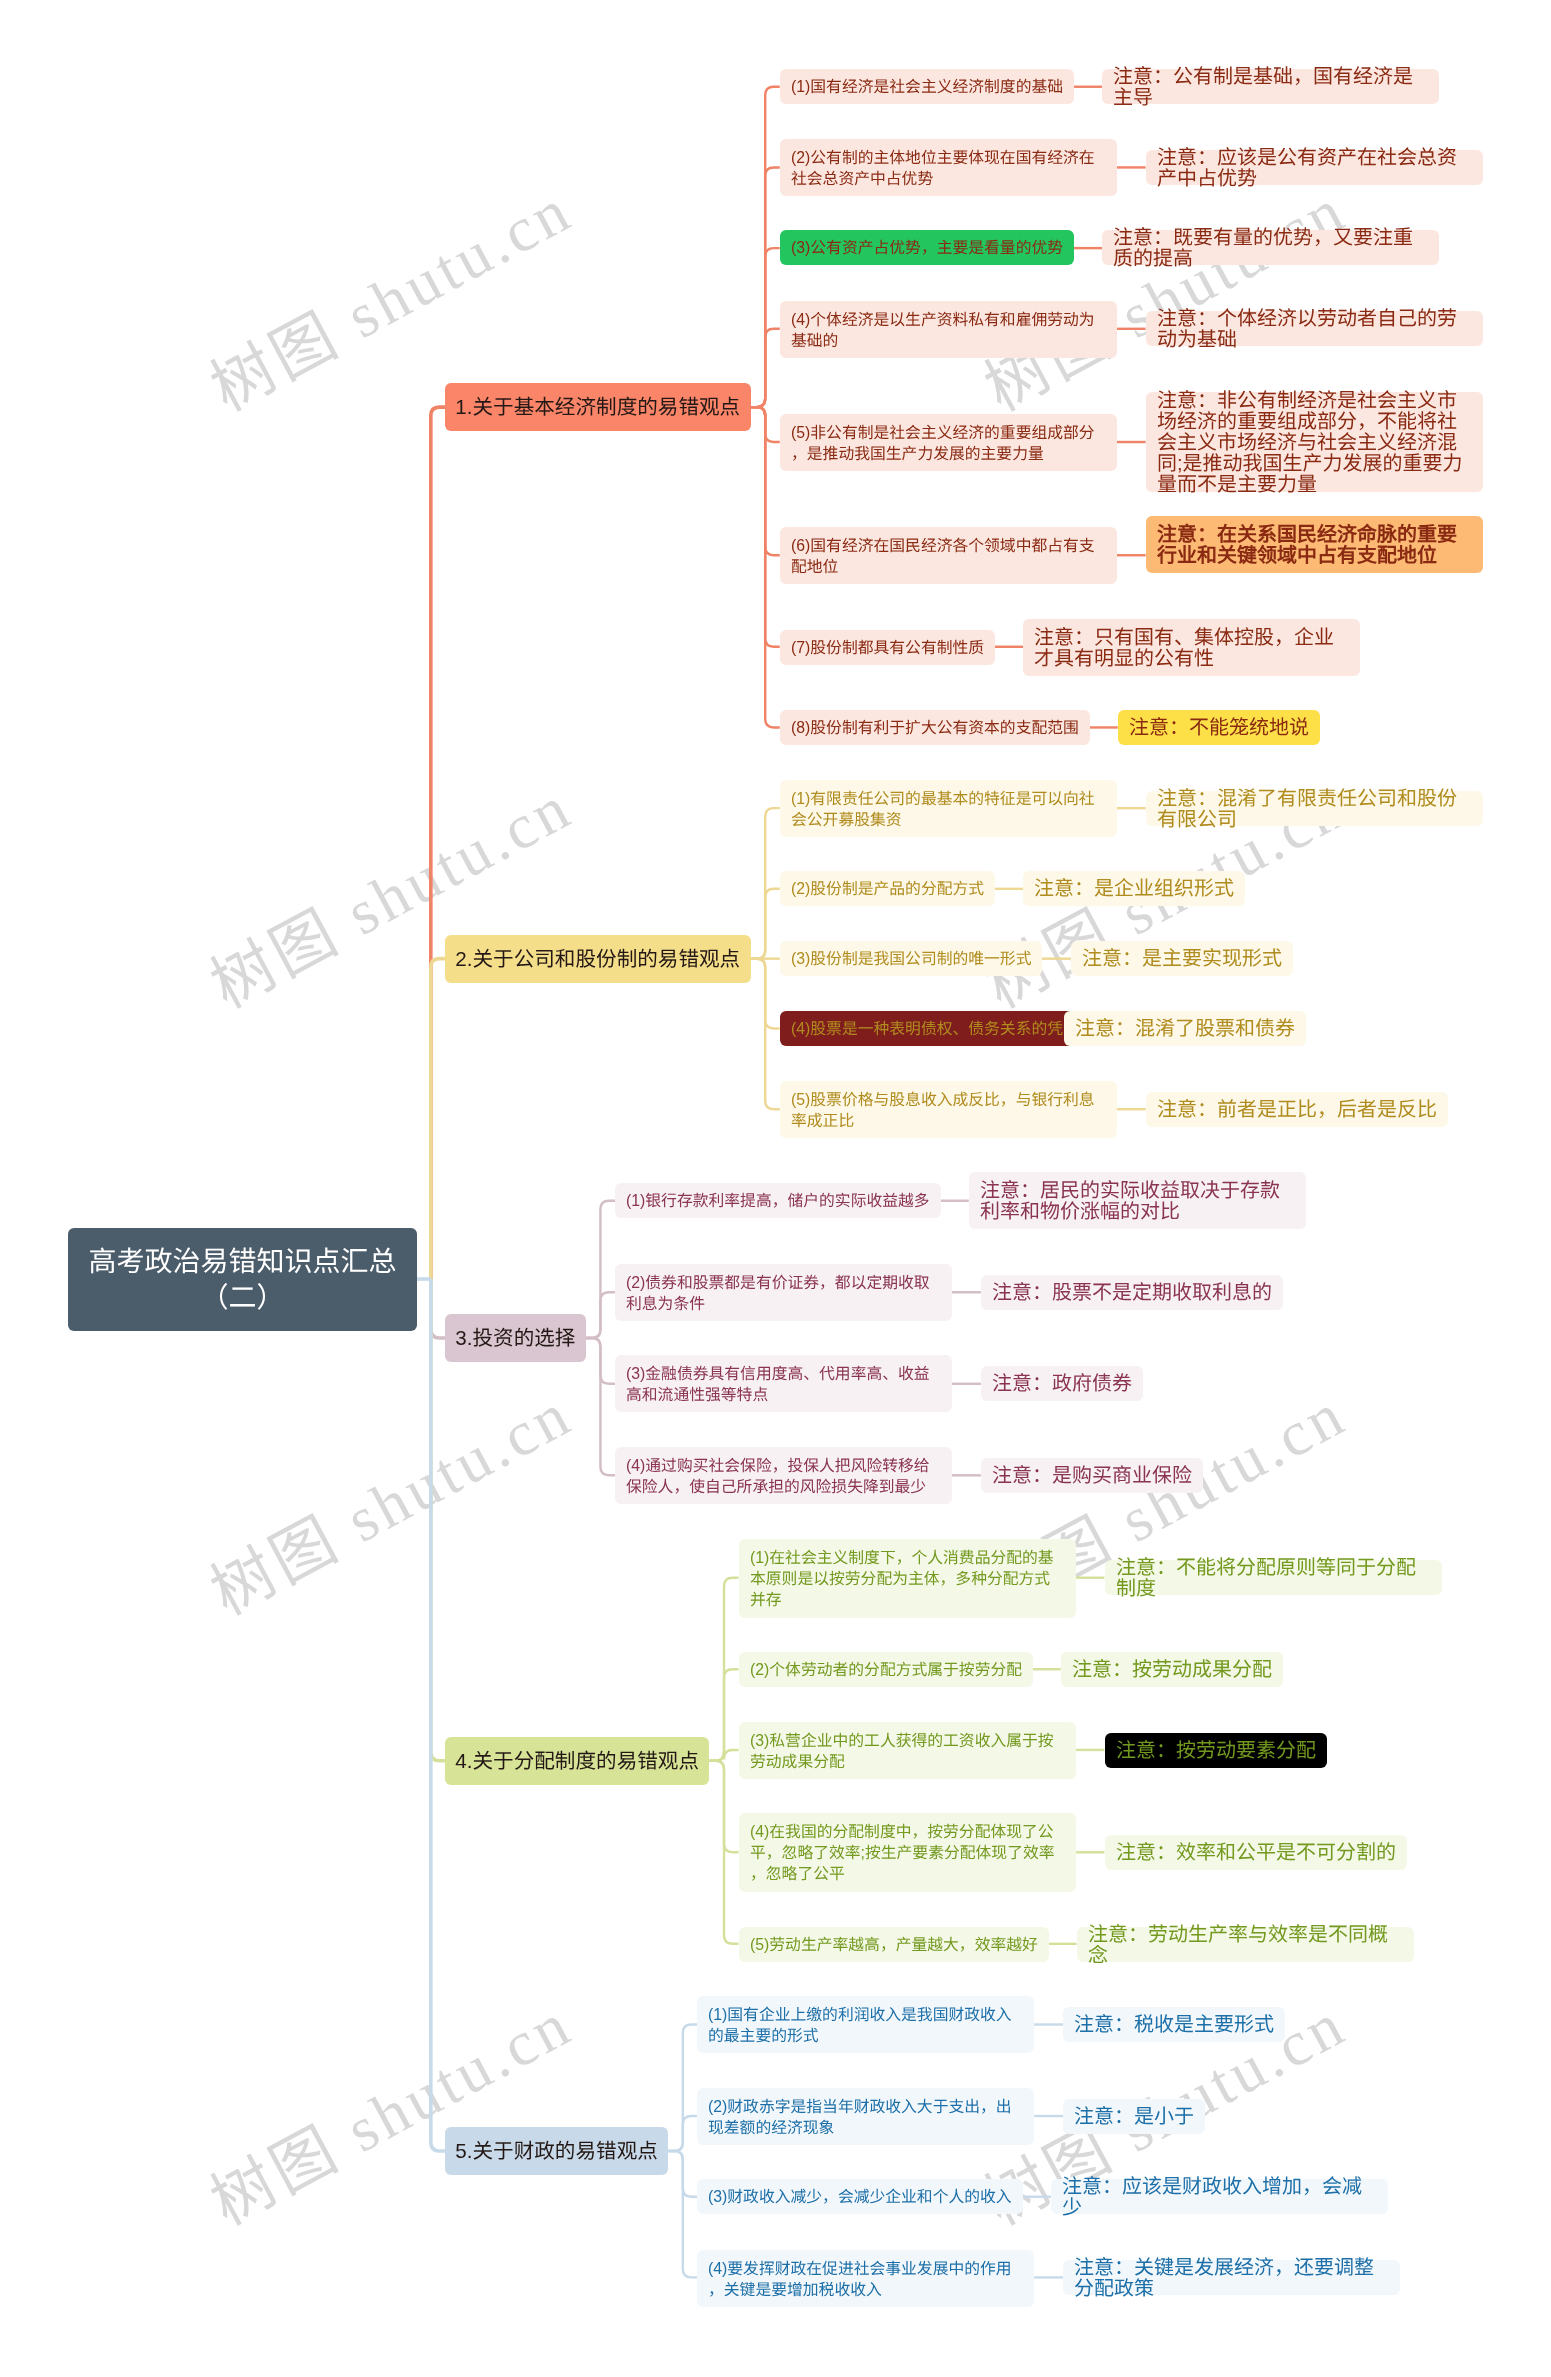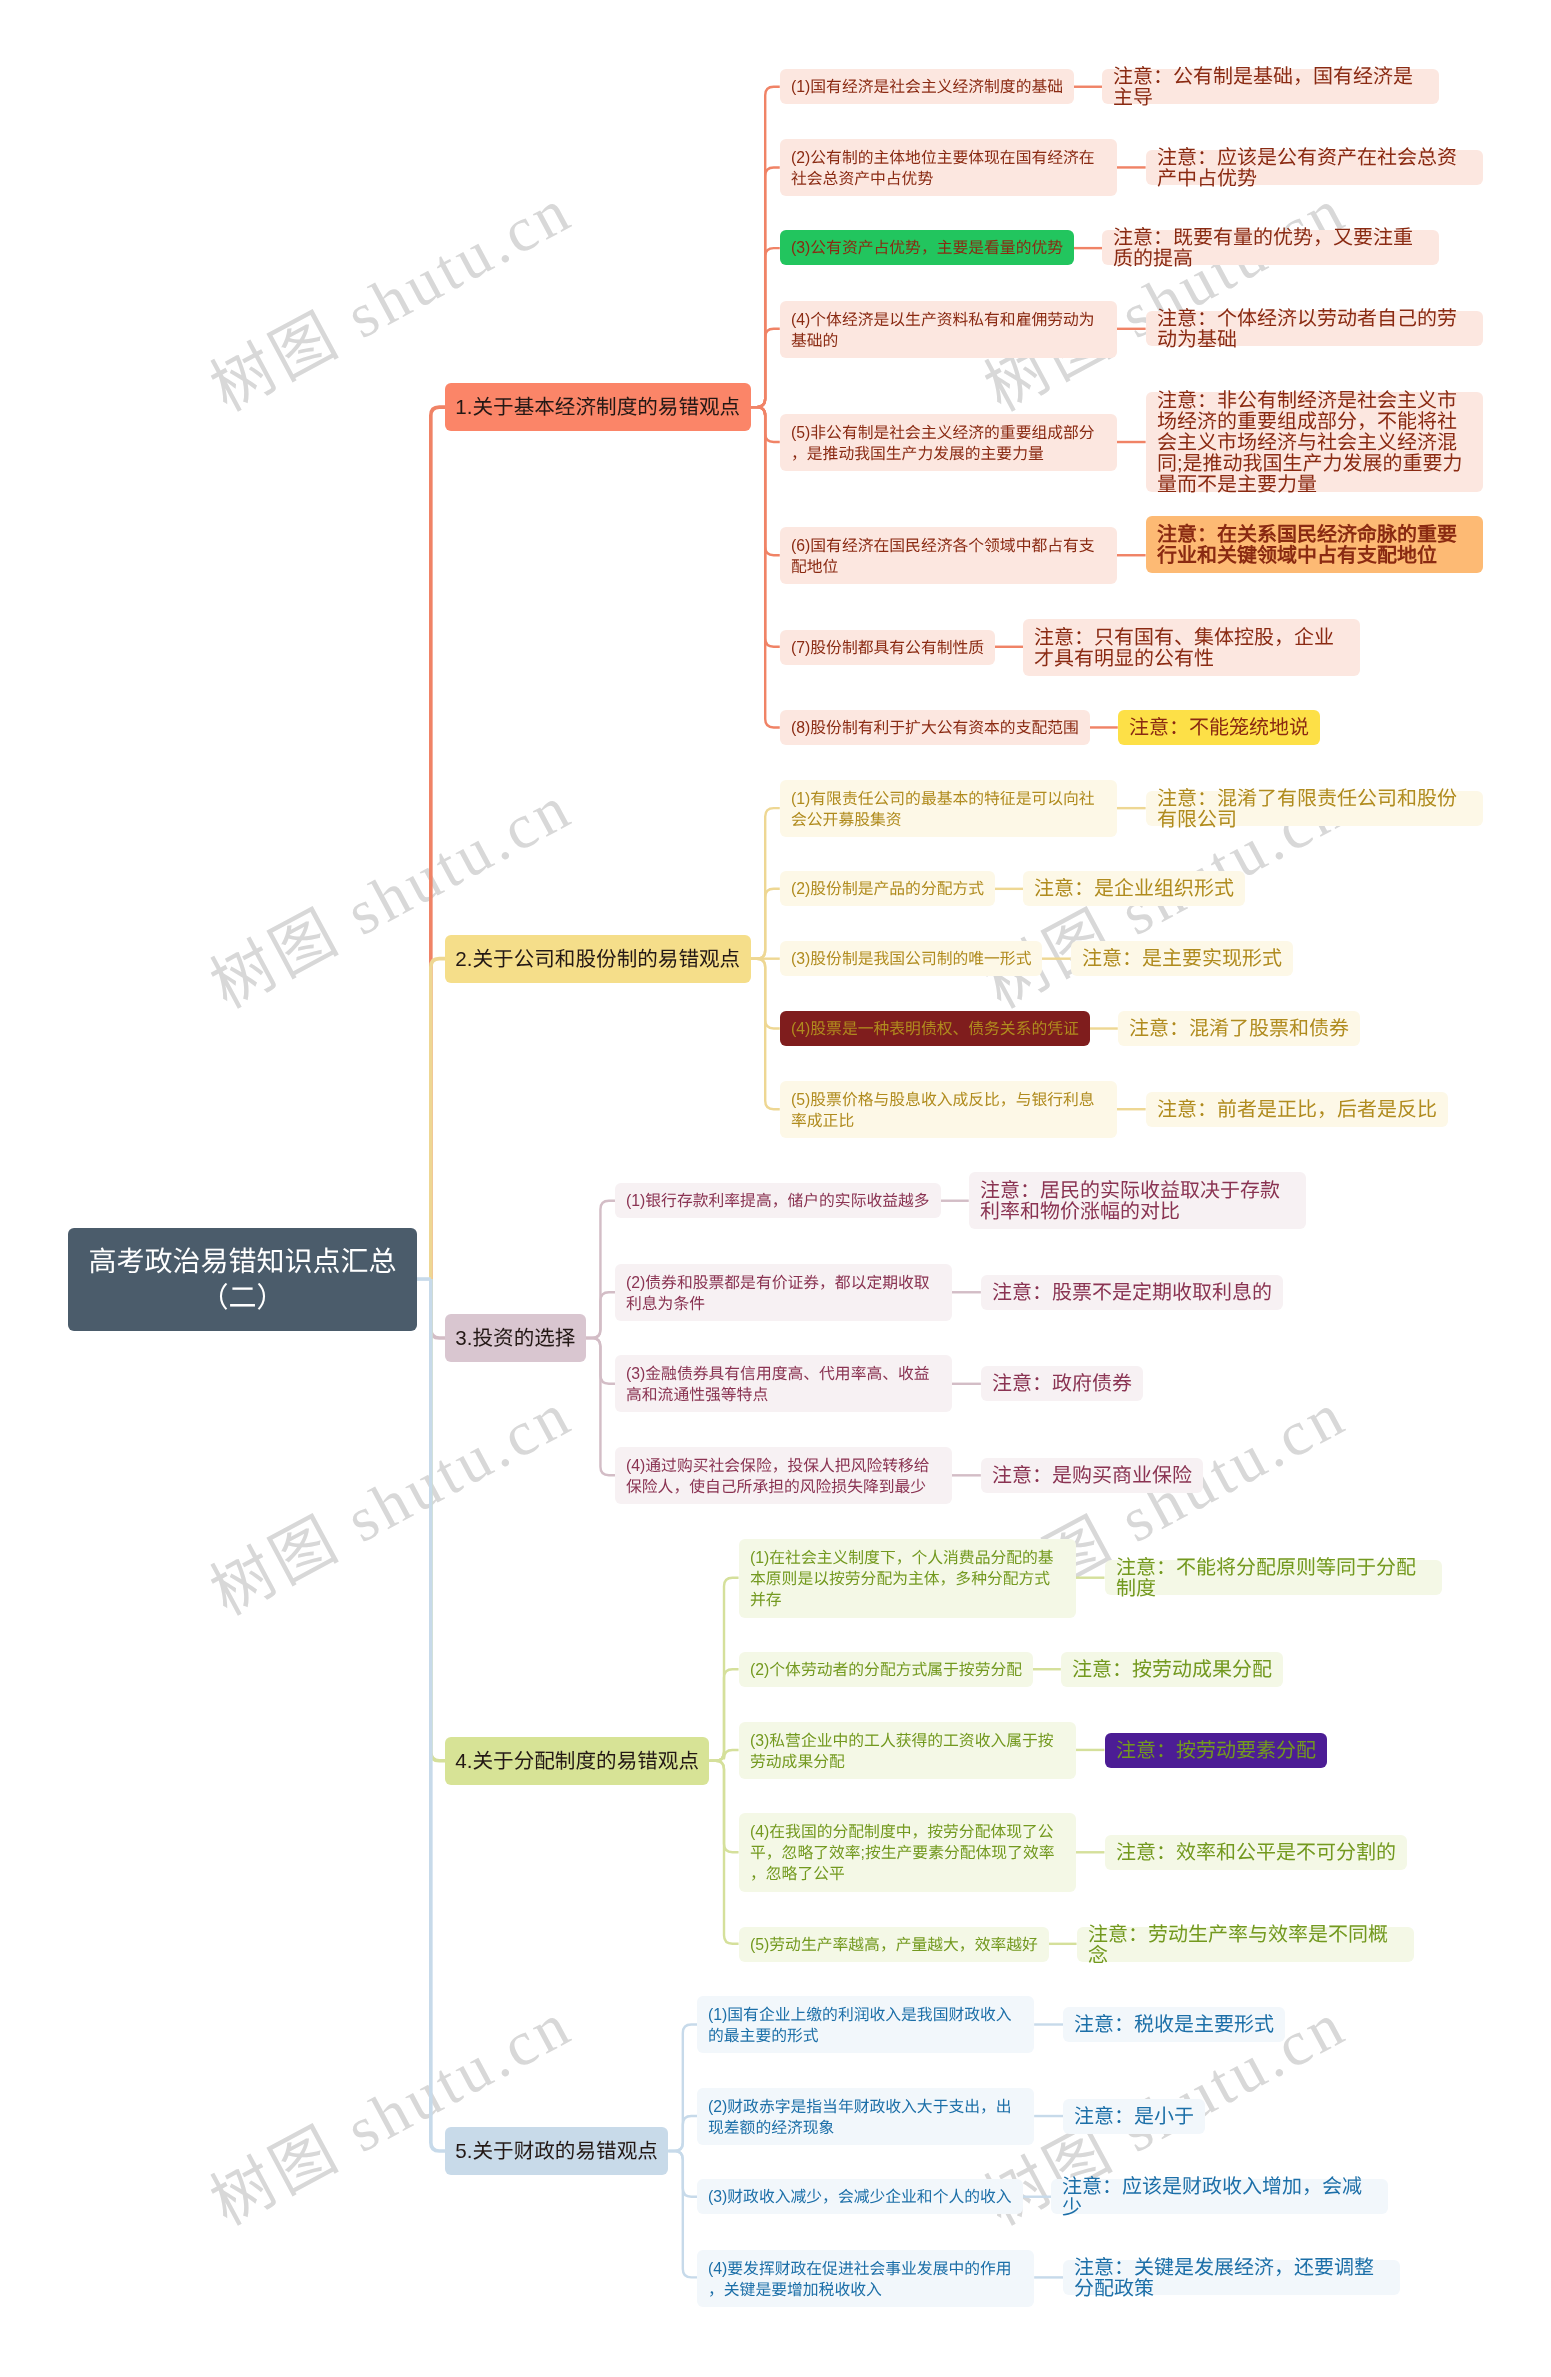--- a/index.html
+++ b/index.html
@@ -169,21 +169,21 @@
     </div>
     <div class="node lvl2" style="background: rgb(253, 248, 231); color: rgb(176, 139, 30); max-width: 337px; height: 35px; left: 780px; top: 941px;">
       <span class="tx">(3)股份制是我国公司制的唯一形式</span>
     </div>
     <div class="node lvl3" style="background: rgb(253, 248, 231); color: rgb(176, 139, 30); max-width: 337px; height: 35px; left: 1071px; top: 941px;">
       <span class="tx">注意：是主要实现形式</span>
     </div>
     <div class="node lvl2" style="background: #7f1d1d; color: rgb(176, 139, 30); max-width: 337px; height: 35px; left: 780px; top: 1011px;">
       <span class="tx">(4)股票是一种表明债权、债务关系的凭证</span>
     </div>
-    <div class="node lvl3" style="background: rgb(253, 248, 231); color: rgb(176, 139, 30); max-width: 337px; height: 35px; left: 1118px; top: 1011px;">
+    <div class="node lvl3" style="background: rgb(253, 248, 231); color: rgb(176, 139, 30); max-width: 337px; height: 35px; left: 1064px; top: 1011px;">
       <span class="tx">注意：混淆了股票和债券</span>
     </div>
     <div class="node lvl2" style="background: rgb(253, 248, 231); color: rgb(176, 139, 30); max-width: 337px; height: 57px; left: 780px; top: 1081px;">
       <span class="tx">(5)股票价格与股息收入成反比，与银行利息率成正比</span>
     </div>
     <div class="node lvl3" style="background: rgb(253, 248, 231); color: rgb(176, 139, 30); max-width: 337px; height: 35px; left: 1146px; top: 1092px;">
       <span class="tx">注意：前者是正比，后者是反比</span>
     </div>
     <div class="node lvl1" style="background: rgb(217, 198, 208); color: rgb(35, 24, 21); height: 48px; left: 445px; top: 1314px;">
       <span class="tx">3.投资的选择</span>
@@ -223,21 +223,21 @@
     </div>
     <div class="node lvl2" style="background: rgb(244, 248, 230); color: rgb(115, 153, 31); max-width: 337px; height: 35px; left: 739px; top: 1652px;">
       <span class="tx">(2)个体劳动者的分配方式属于按劳分配</span>
     </div>
     <div class="node lvl3" style="background: rgb(244, 248, 230); color: rgb(115, 153, 31); max-width: 337px; height: 35px; left: 1061px; top: 1652px;">
       <span class="tx">注意：按劳动成果分配</span>
     </div>
     <div class="node lvl2" style="background: rgb(244, 248, 230); color: rgb(115, 153, 31); max-width: 337px; height: 57px; left: 739px; top: 1722px;">
       <span class="tx">(3)私营企业中的工人获得的工资收入属于按劳动成果分配</span>
     </div>
-    <div class="node lvl3" style="background: #4c1d95; color: rgb(115, 153, 31); max-width: 337px; height: 35px; left: 1105px; top: 1733px;">
+    <div class="node lvl3" style="background: #000000; color: rgb(115, 153, 31); max-width: 337px; height: 35px; left: 1105px; top: 1733px;">
       <span class="tx">注意：按劳动要素分配</span>
     </div>
     <div class="node lvl2" style="background: rgb(244, 248, 230); color: rgb(115, 153, 31); max-width: 337px; height: 79px; left: 739px; top: 1813px;">
       <span class="tx">(4)在我国的分配制度中，按劳分配体现了公平，忽略了效率;按生产要素分配体现了效率，忽略了公平</span>
     </div>
     <div class="node lvl3" style="background: rgb(244, 248, 230); color: rgb(115, 153, 31); max-width: 337px; height: 35px; left: 1105px; top: 1835px;">
       <span class="tx">注意：效率和公平是不可分割的</span>
     </div>
     <div class="node lvl2" style="background: rgb(244, 248, 230); color: rgb(115, 153, 31); max-width: 337px; height: 35px; left: 739px; top: 1927px;">
       <span class="tx">(5)劳动生产率越高，产量越大，效率越好</span>

